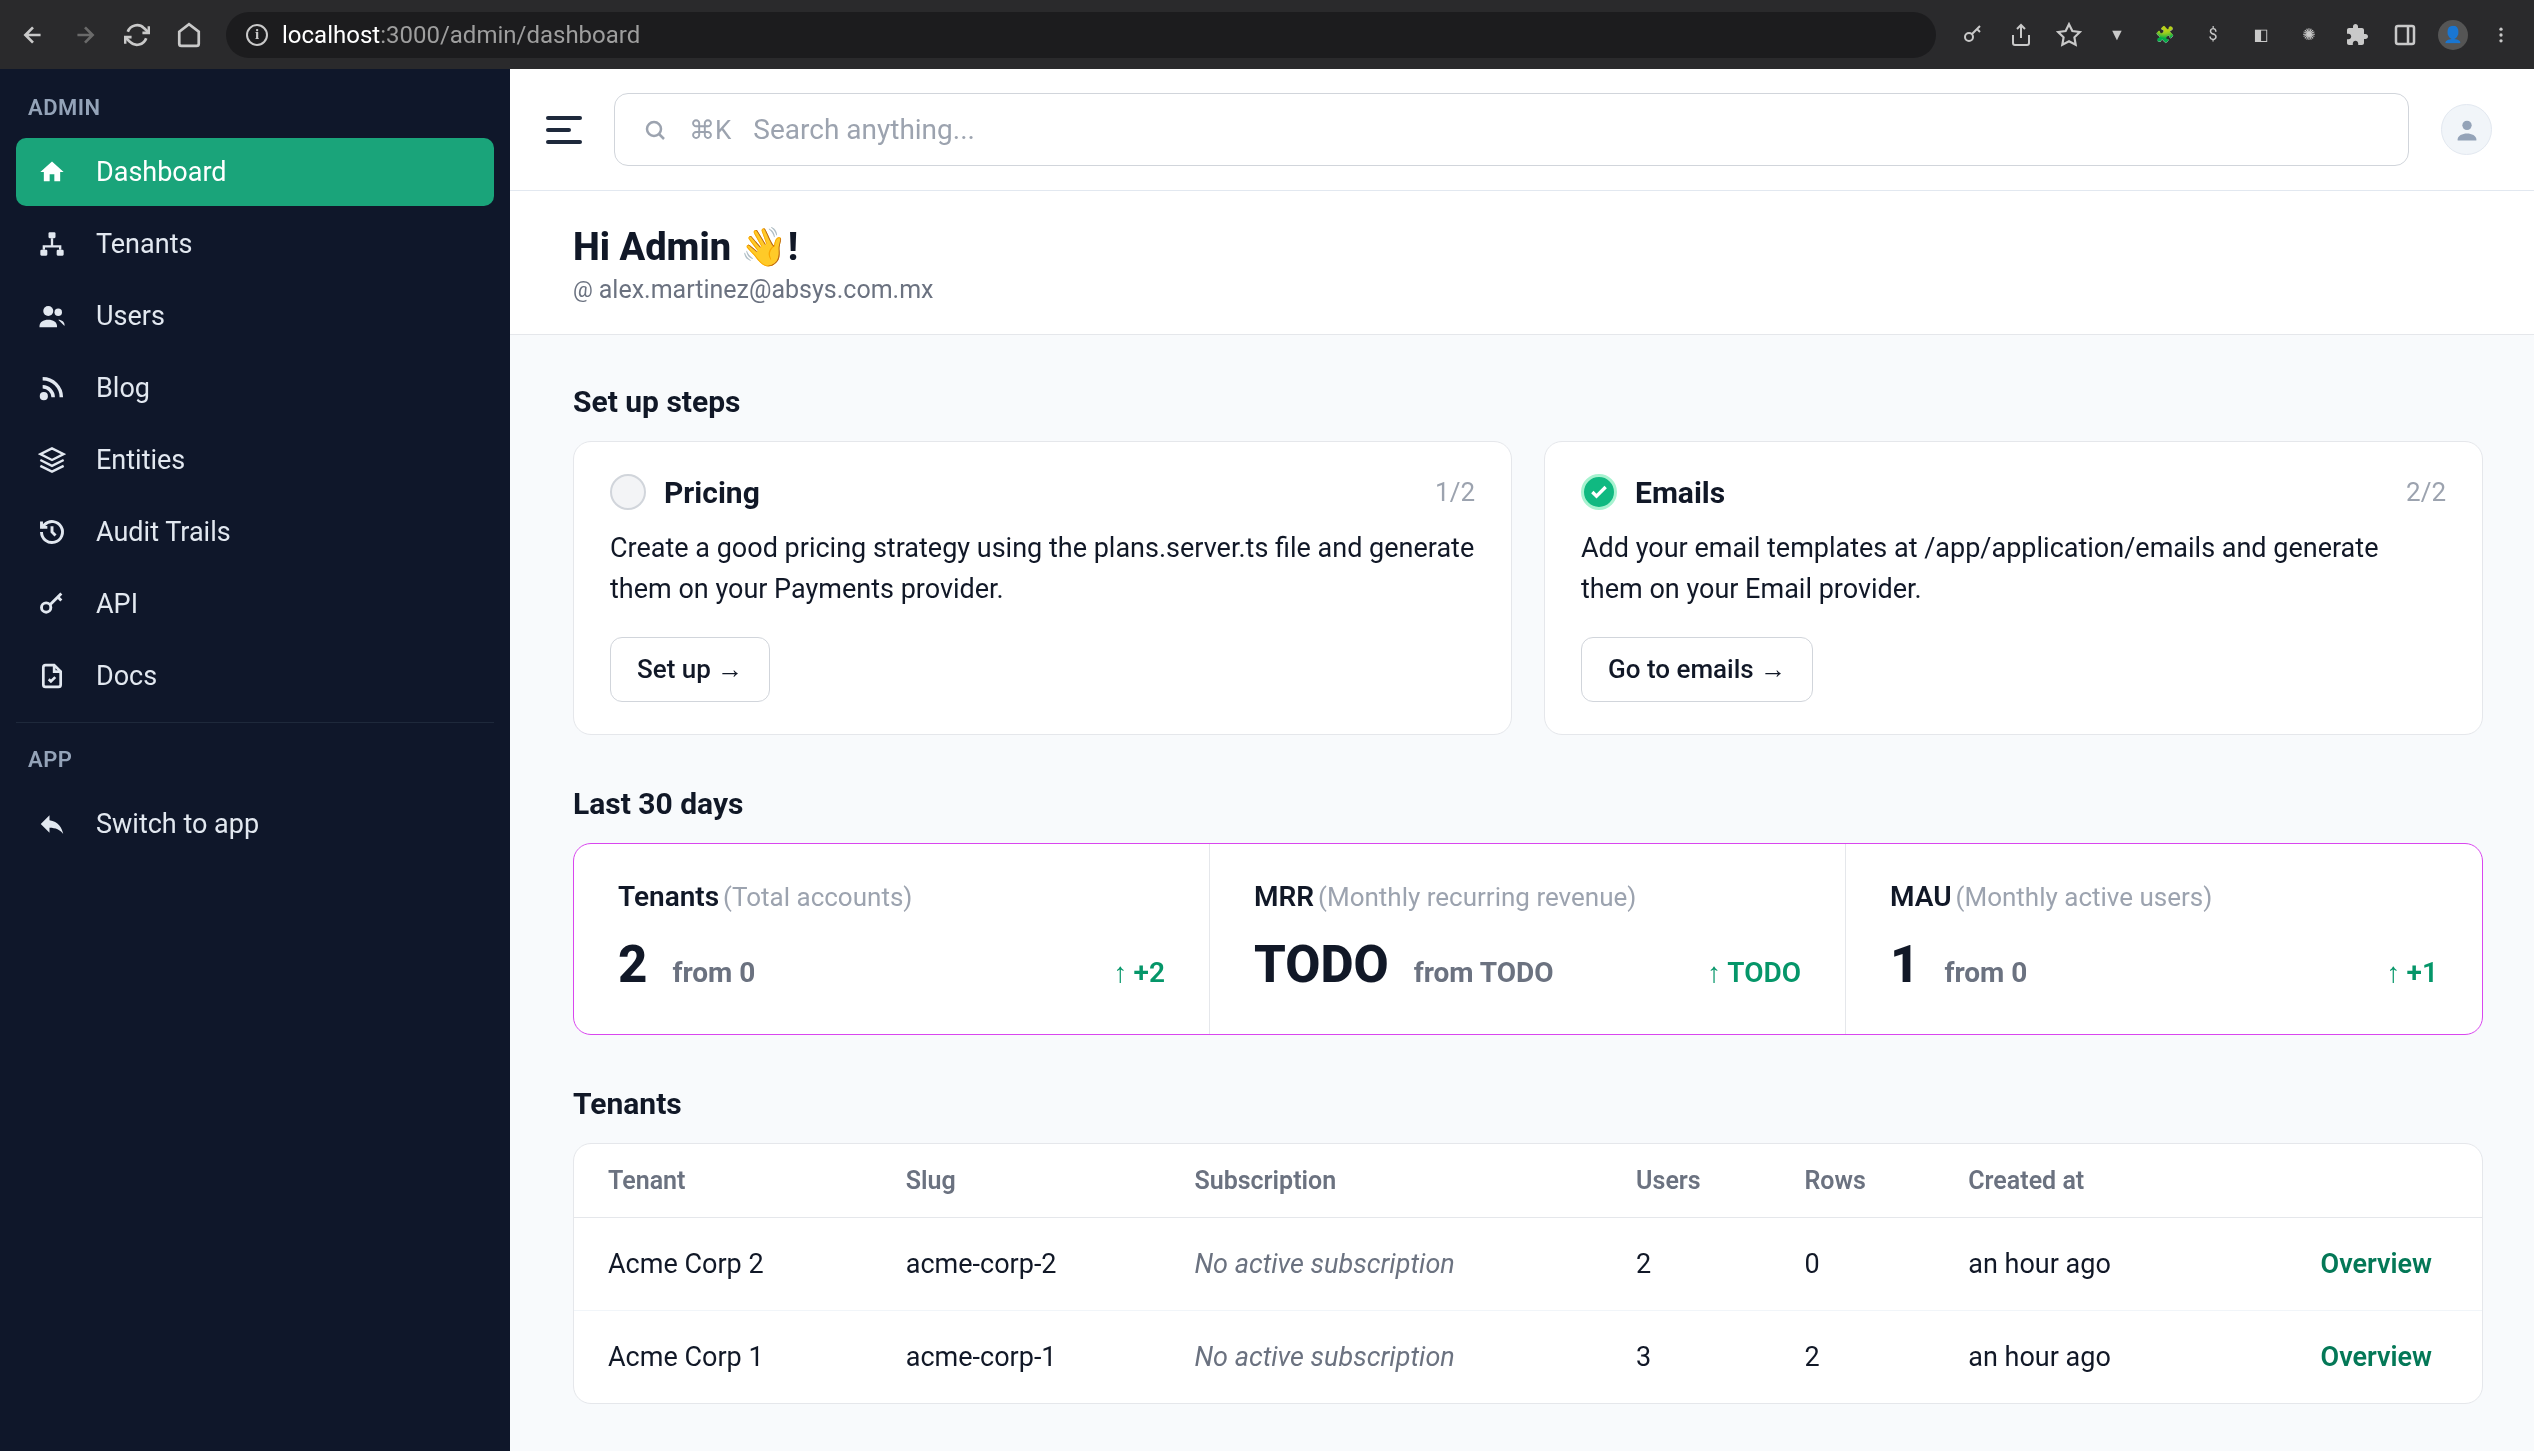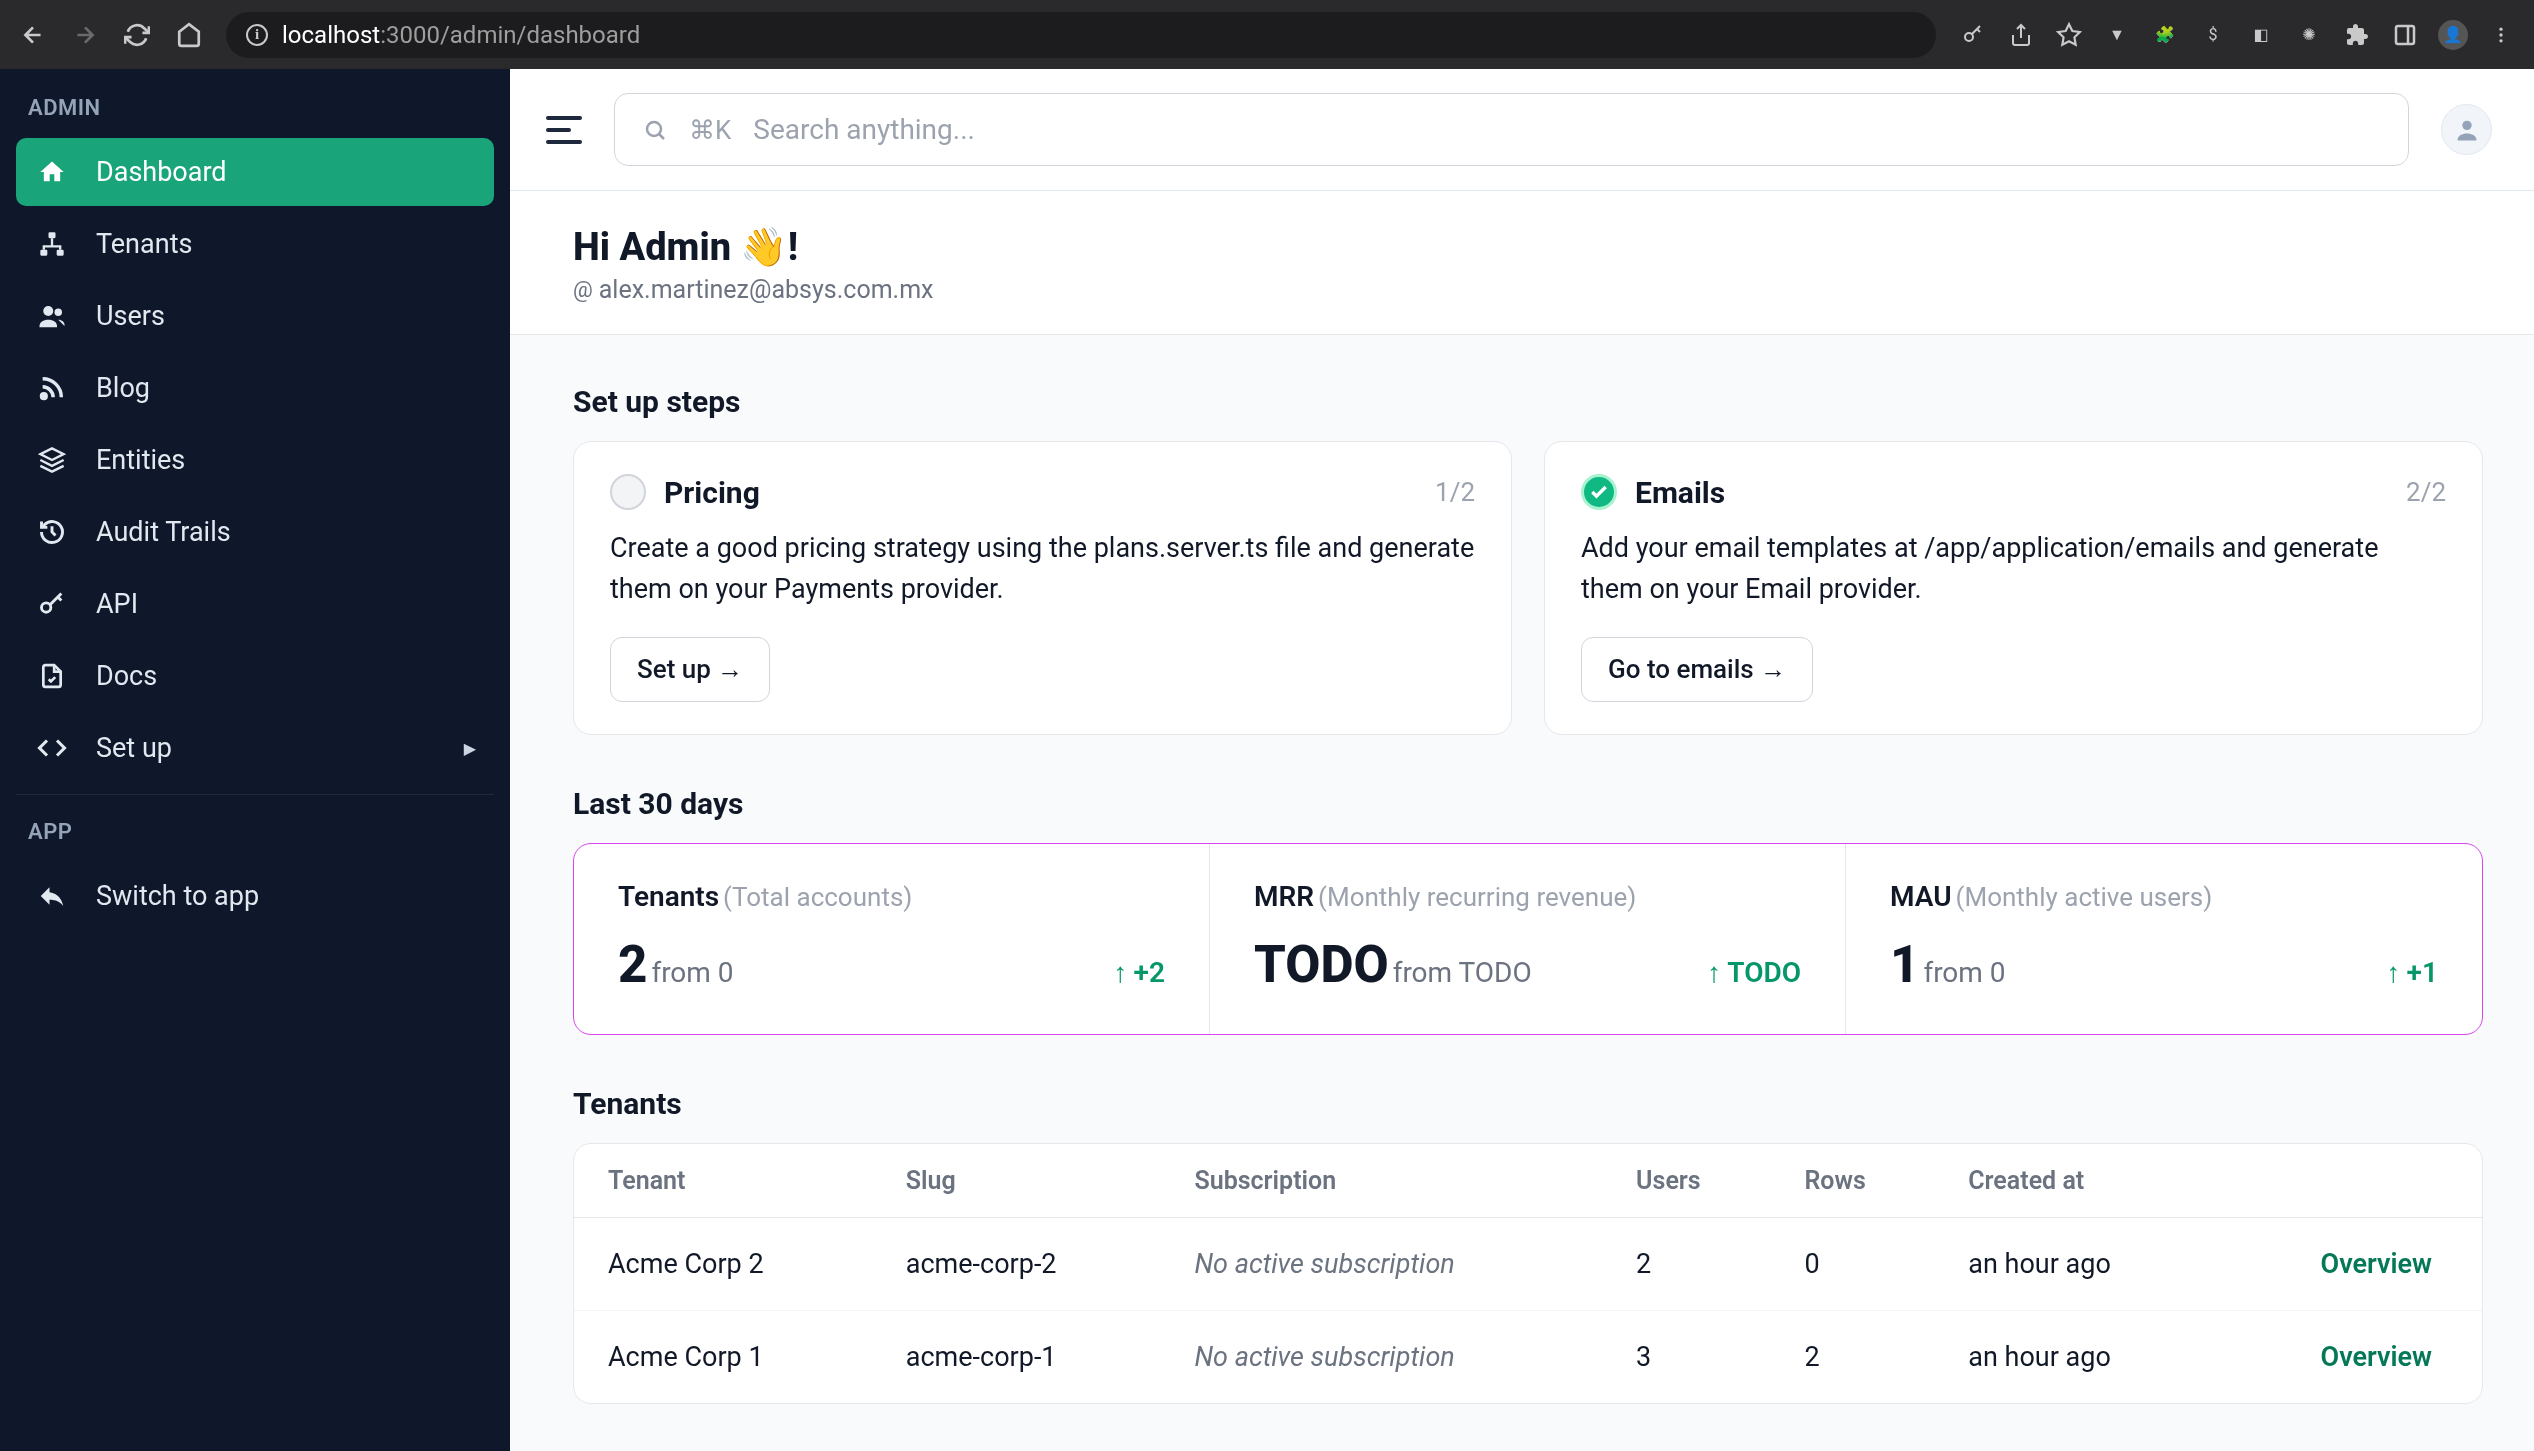--- a/index.html
+++ b/index.html
@@ -57,21 +57,21 @@
 .setup-desc { color:#111827; font-size:27px; line-height:1.5; margin-bottom:28px; }
 .setup-btn { display:inline-block; border:1px solid #d1d5db; background:#fff; border-radius:12px; padding:16px 26px; font-size:26px; color:#111827; cursor:pointer; font-weight:500; }
 
 .stats-grid { display:grid; grid-template-columns:1fr 1fr 1fr; background:#fff; border:1px solid #d946ef; border-radius:18px; margin-bottom:51px; overflow:hidden; }
 .stat { padding:36px 44px 40px 44px; border-right:1px solid #e5e7eb; }
 .stat:last-child { border-right:none; }
 .stat-label { font-size:28px; font-weight:600; color:#111827; }
 .stat-sublabel { font-size:26px; color:#9ca3af; font-weight:400; }
 .stat-row { display:flex; align-items:baseline; justify-content:space-between; margin-top:22px; }
 .stat-val { font-size:51px; font-weight:800; color:#111827; }
-.stat-from { font-size:28px; color:#6b7280; margin-left:4px; font-weight:400; }
+.stat-from { font-size:28px; color:#6b7280; margin-left:25px; font-weight:700; }
 .stat-delta { color:#059669; font-size:28px; font-weight:600; display:flex; align-items:center; gap:6px; }
 
 .table-wrap { background:#fff; border:1px solid #e5e7eb; border-radius:18px; overflow:hidden; }
 table { width:100%; border-collapse:collapse; }
 th { text-align:left; padding:22px 28px; font-size:25px; color:#6b7280; font-weight:600; border-bottom:1px solid #e5e7eb; }
 td { padding:30px 28px; font-size:27px; color:#111827; border-bottom:1px solid #f1f5f9; }
 tr:last-child td { border-bottom:none; }
 .sub-none { font-style:italic; color:#6b7280; }
 .overview-link { color:#047857; font-weight:600; cursor:pointer; text-align:right; }
 th:first-child, td:first-child { padding-left:34px; }
@@ -225,30 +225,20 @@
       <span>API</span>
     </div>
     <div class="side-item">
       <span class="icon">
           <svg width="26" height="26" viewBox="0 0 24 24" fill="none" stroke="currentColor" stroke-width="2.5">
             <path d="M14 2H6a2 2 0 0 0-2 2v16a2 2 0 0 0 2 2h12a2 2 0 0 0 2-2V8z"></path>
             <path d="M14 2v6h6M9 15l2 2 4-4"></path>
           </svg>
         </span>
       <span>Docs</span>
-    </div>
-    <div class="side-item">
-      <span class="icon">
-          <svg width="30" height="30" viewBox="0 0 24 24" fill="none" stroke="currentColor" stroke-width="2.5">
-            <polyline points="16 18 22 12 16 6"></polyline>
-            <polyline points="8 6 2 12 8 18"></polyline>
-          </svg>
-        </span>
-      <span>Set up</span>
-      <span class="chev">▶</span>
     </div>
 
     <div class="side-divider"></div>
     <div class="side-section-label">APP</div>
     <div class="side-item">
       <span class="icon">
           <svg width="30" height="30" viewBox="0 0 24 24" fill="currentColor">
             <path d="M10 9V5l-7 7 7 7v-4.1c5 0 8.5 1.6 11 5.1-1-5-4-10-11-11z"></path>
           </svg>
         </span>

